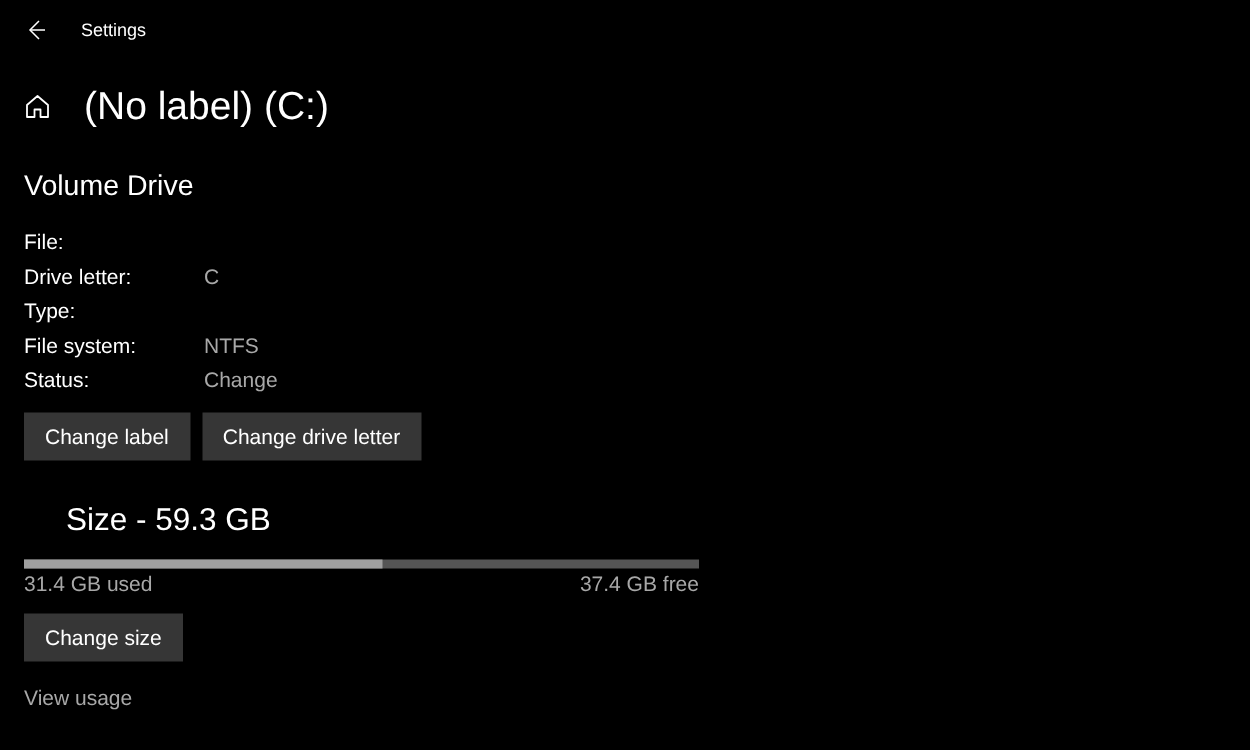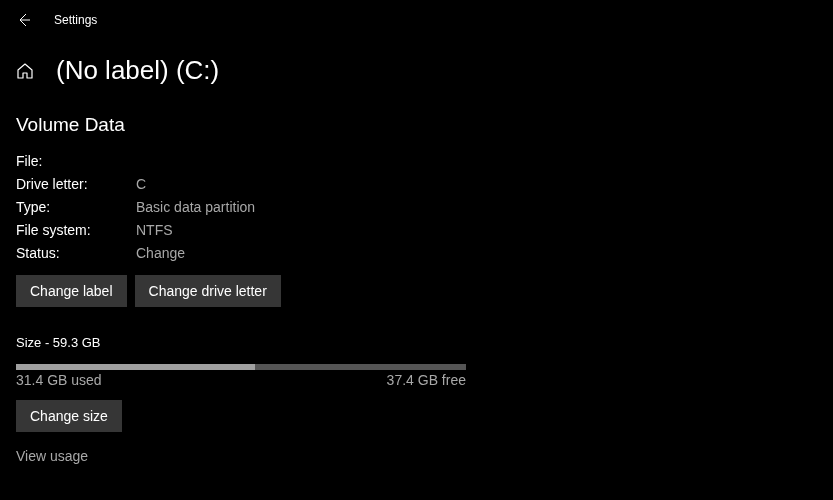--- a/index.html
+++ b/index.html
@@ -82,24 +82,25 @@
   .btn {
     background: #363636;
     color: #fff;
     border: none;
     padding: 8px 14px;
     font-size: 14px;
     font-family: inherit;
     cursor: pointer;
   }
   .size-heading {
-    font-size: 13px;
+    font-size: 21px;
     font-weight: 400;
     margin-top: 28px;
     margin-bottom: 14px;
+    margin-left: 28px;
   }
   .size-bar {
     width: 450px;
     height: 6px;
     background: #555;
     display: flex;
   }
   .size-bar-used {
     background: #a0a0a0;
     height: 100%;
@@ -137,34 +138,33 @@
 <div class="page">
   <div class="page-title-row">
     <div class="home-icon">
       <svg width="18" height="18" viewBox="0 0 18 18">
         <path d="M2 8 L9 2 L16 8 L16 16 L11 16 L11 11 L7 11 L7 16 L2 16 Z" stroke="#fff" stroke-width="1.2" fill="none" stroke-linejoin="round"></path>
       </svg>
     </div>
     <div class="page-title">(No label) (C:)</div>
   </div>
 
-  <div class="section-heading">Volume Data</div>
+  <div class="section-heading">Volume Drive</div>
 
   <div class="kv-table">
     <div class="kv-row">
       <div class="kv-key">File:</div>
       <div class="kv-val"></div>
     </div>
     <div class="kv-row">
       <div class="kv-key">Drive letter:</div>
       <div class="kv-val">C</div>
     </div>
     <div class="kv-row">
       <div class="kv-key">Type:</div>
-      <div class="kv-val">Basic data partition</div>
     </div>
     <div class="kv-row">
       <div class="kv-key">File system:</div>
       <div class="kv-val">NTFS</div>
     </div>
     <div class="kv-row">
       <div class="kv-key">Status:</div>
       <div class="kv-val">Change</div>
     </div>
   </div>

